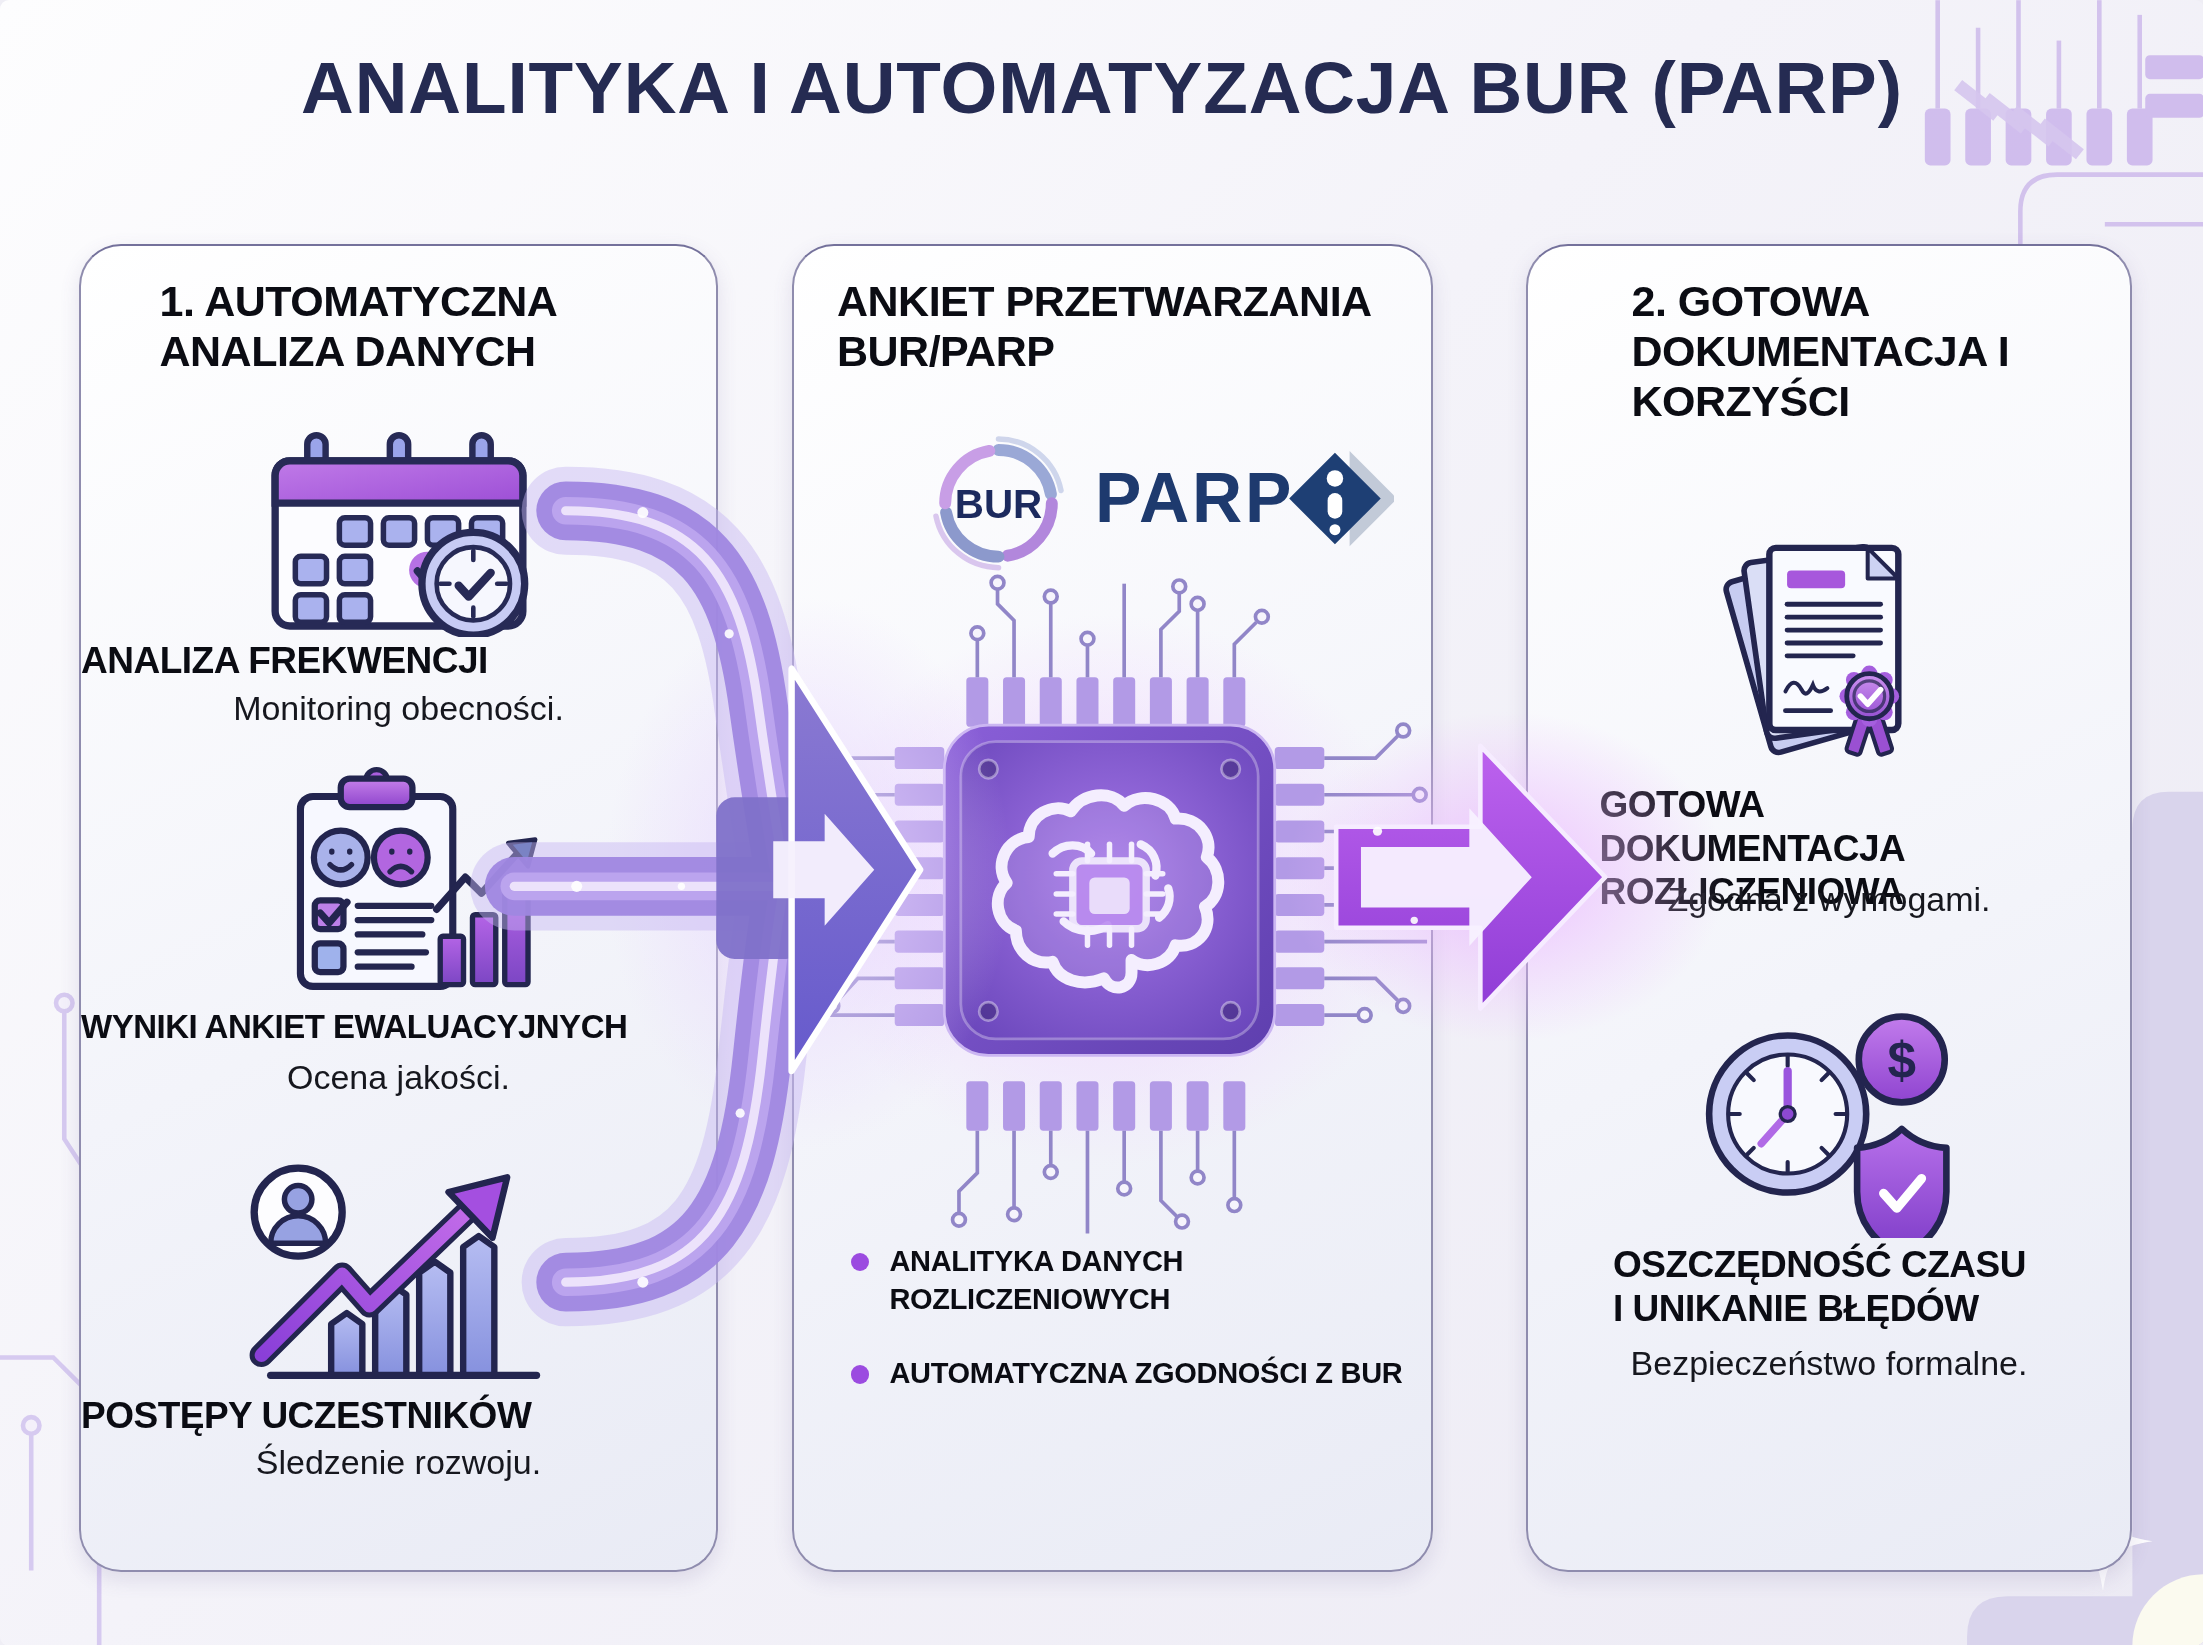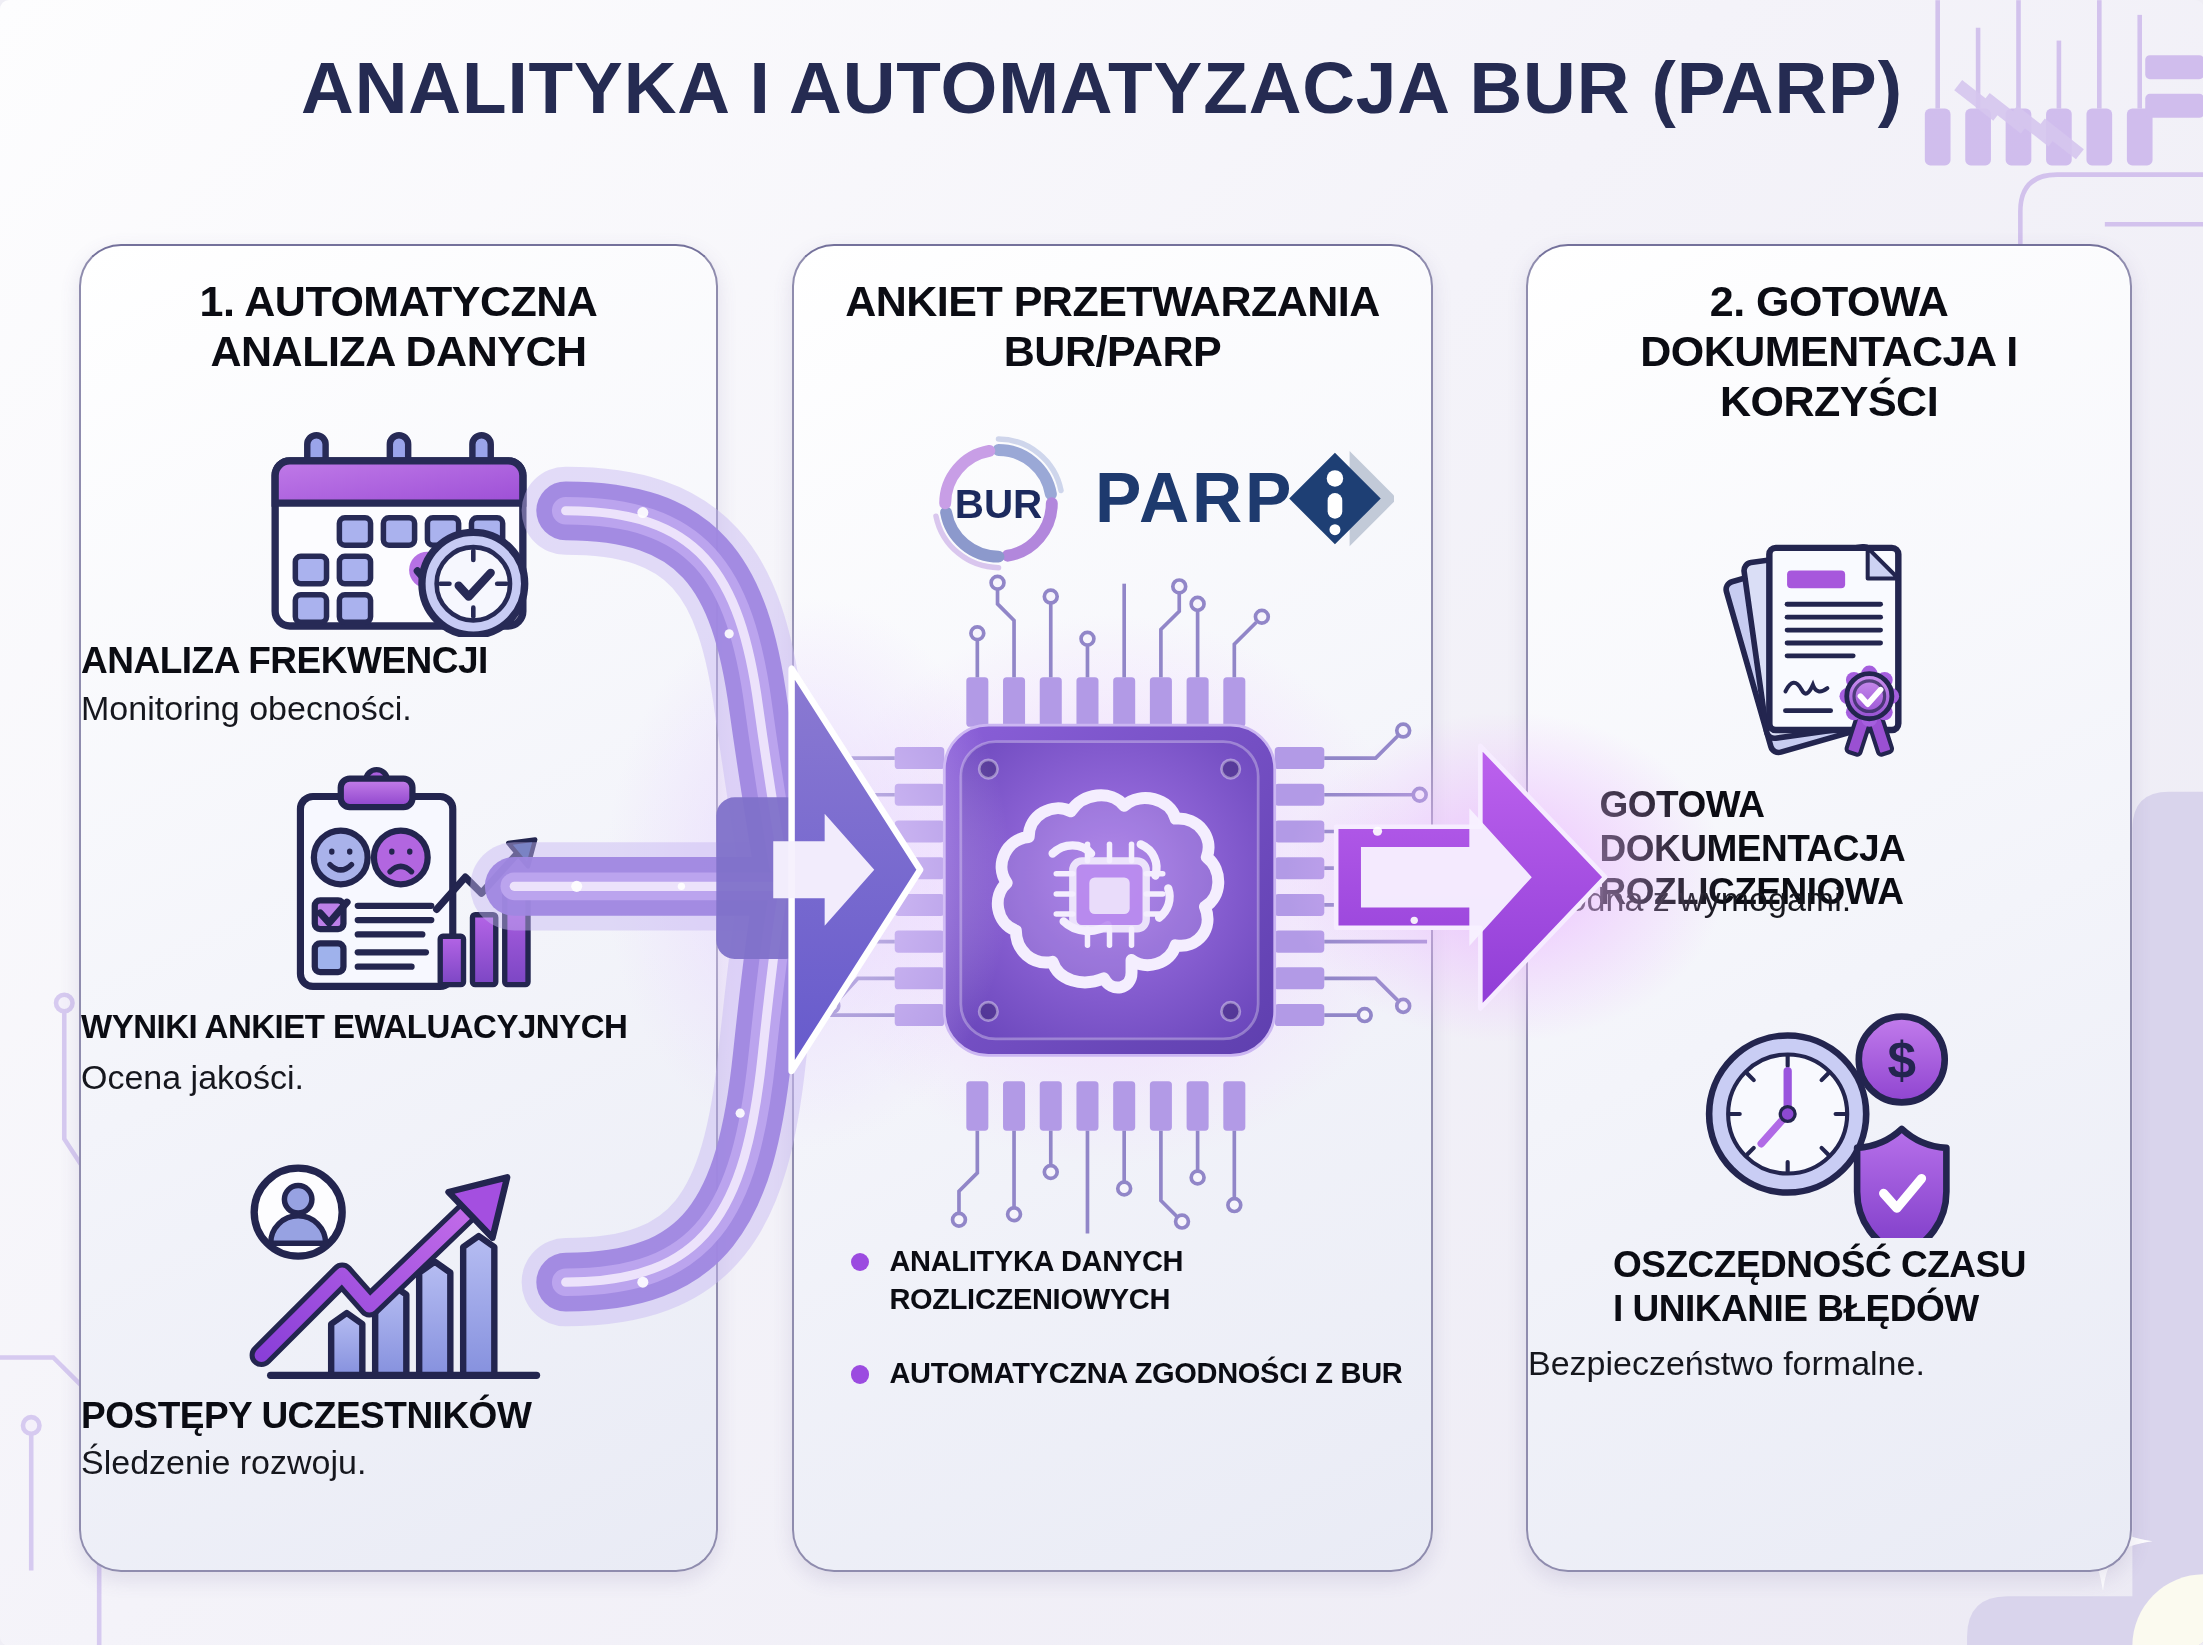--- a/index.html
+++ b/index.html
@@ -10,30 +10,30 @@
   .bg-decor{left:0;top:0;z-index:0}
   .main-title{position:absolute;top:46px;left:0;width:2204px;text-align:center;
     font-size:73px;font-weight:bold;color:#252b52;letter-spacing:0.9px;margin:0;z-index:2}
   .panel{position:absolute;top:244px;height:1324px;border:2.8px solid #8f8cae;border-top-color:#74719b;
     border-radius:42px;background:linear-gradient(155deg,#ffffff 0%,#f3f4fa 55%,#e9ebf5 100%);
     box-shadow:0 7.3px 20px rgba(90,80,140,.14), inset 0 1.8px 0 rgba(255,255,255,.85);z-index:1}
   .panel-left{left:79px;width:635px}
   .panel-mid{left:792px;width:637px}
   .panel-right{left:1526px;width:602px}
   .panel h2{position:absolute;top:31px;left:50%;transform:translateX(-50%);margin:0;
-    font-size:43px;line-height:1.16;font-weight:bold;color:#0b0c13;text-align:center;letter-spacing:-0.5px}
+    font-size:43px;line-height:1.16;font-weight:bold;color:#0b0c13;letter-spacing:-0.5px}
   .panel-left h2{width:478px}
   .panel-mid h2{width:551px}
   .panel-right h2{width:395px}
   .icon-c{position:absolute;left:50%;transform:translateX(-50%)}
   .heading{position:absolute;left:0;width:100%;text-align:left;font-weight:bold;
     color:#0b0c13;font-size:37px;line-height:1.18;letter-spacing:-0.5px}
   .heading.h-sm{font-size:33px}
   .heading.h-wrap{left:50%;transform:translateX(-50%)}
-  .sub{position:absolute;left:0;width:100%;font-weight:normal;
+  .sub{position:absolute;left:0;width:100%;text-align:center;font-weight:normal;
     color:#16171e;font-size:34px}
   .bullets{position:absolute;top:997px;left:57px;width:569px;list-style:none;margin:0;padding:0}
   .bullets li{display:flex;align-items:flex-start;margin-bottom:37px}
   .bullets .dot{flex:0 0 18.4px;width:18.4px;height:18.4px;border-radius:50%;background:#9b4be0;margin:10px 20px 0 0}
   .bullets .btext{font-size:29px;font-weight:bold;color:#0b0c13;line-height:1.3;letter-spacing:-0.3px}
   .logo-bur{position:absolute;left:108px;top:169px}
   .logo-parp{position:absolute;left:297px;top:194px}
   .chip-svg{left:788px;top:569px;z-index:3}
   .arrows-svg{left:0;top:0;z-index:4}
 </style>

